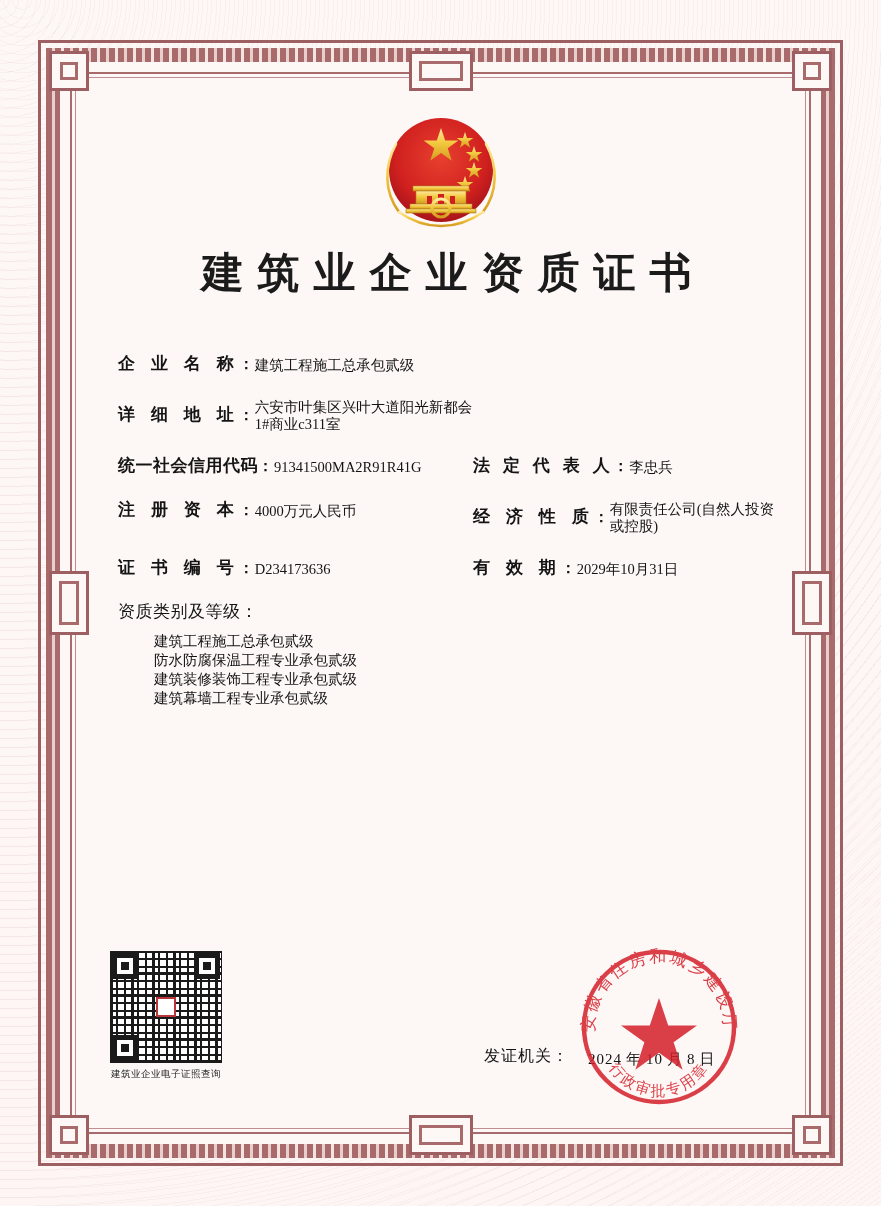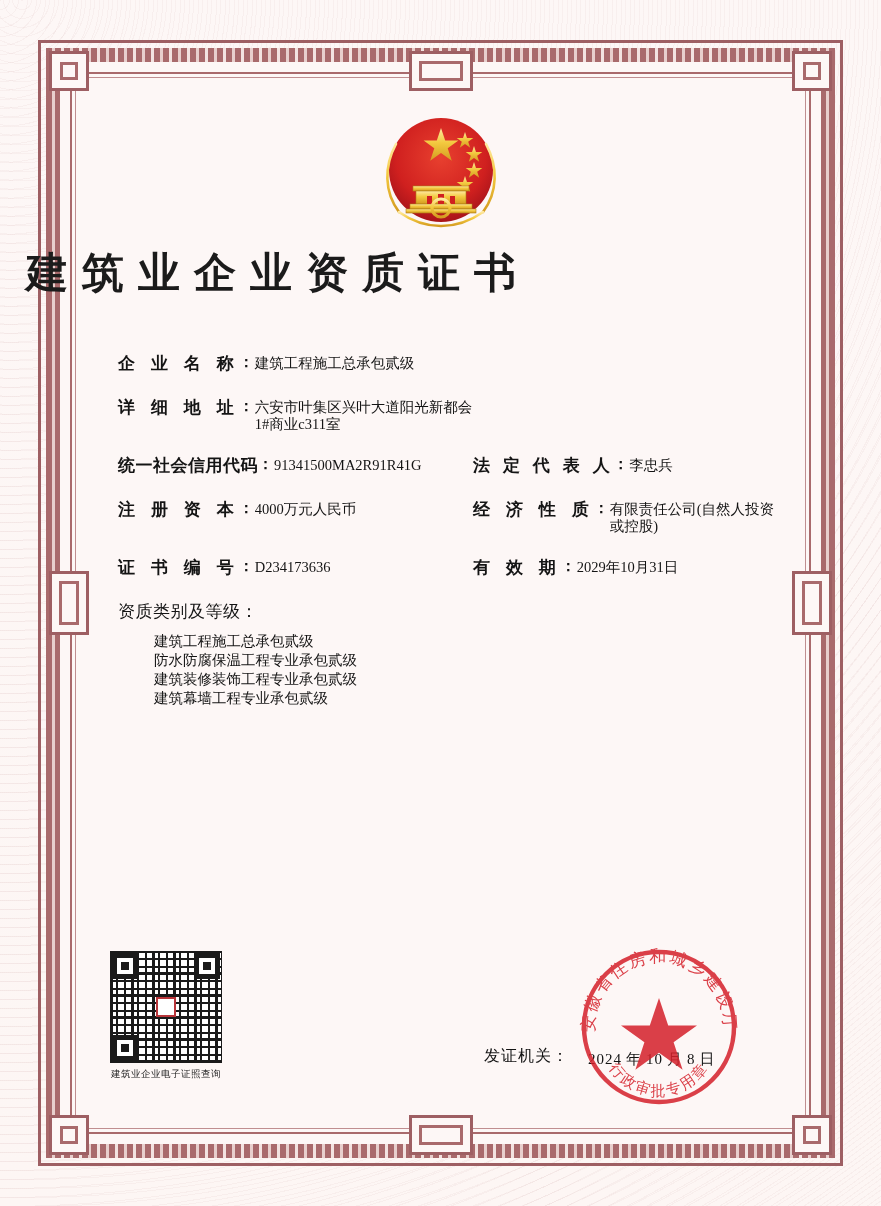--- a/index.html
+++ b/index.html
@@ -102,21 +102,21 @@
     transform: translateX(-50%);
     width: 150px;
     height: 150px;
   }
 
   
   .title {
     position: absolute;
     left: 12px; right: 0;
     top: 245px;
-    text-align: left;
+    text-align: center;
     font-size: 42px;
     font-weight: bold;
     letter-spacing: 14px;
     color: #1b1b1b;
     font-family: "DejaVu Serif", "Liberation Serif", serif;
     text-indent: 14px;
   }
 
   
   .fields {
@@ -127,21 +127,21 @@
     font-size: 15px;
     color: #141414;
   }
   .row {
     display: flex;
     align-items: flex-start;
     margin-bottom: 21px;
   }
   .cell {
     display: flex;
-    align-items: flex-start;
+    align-items: center;
   }
   .cell.left  { width: 355px; flex: 0 0 355px; }
   .cell.right { flex: 1 1 auto; }
   .lbl {
     font-weight: bold;
     font-size: 17px;
     white-space: nowrap;
     font-family: "DejaVu Serif", "Liberation Serif", serif;
   }
   .lbl.sp4 { letter-spacing: 5px; }

